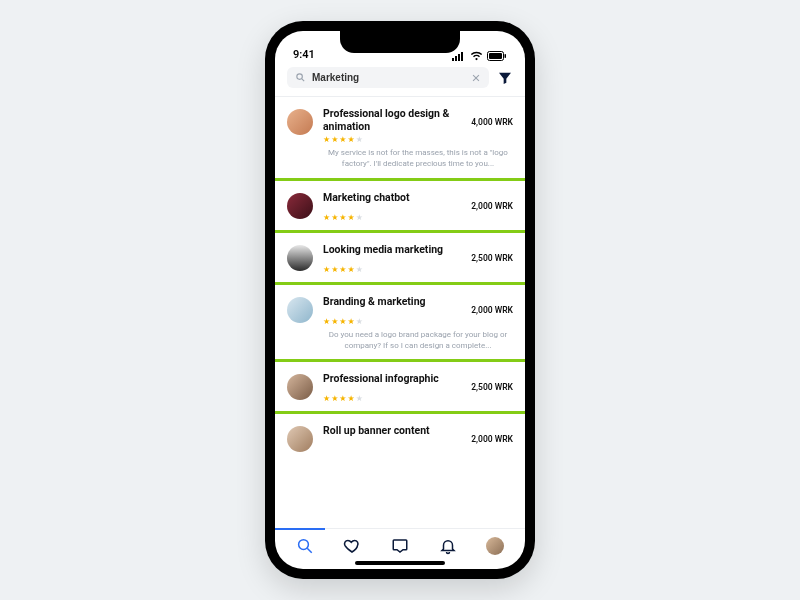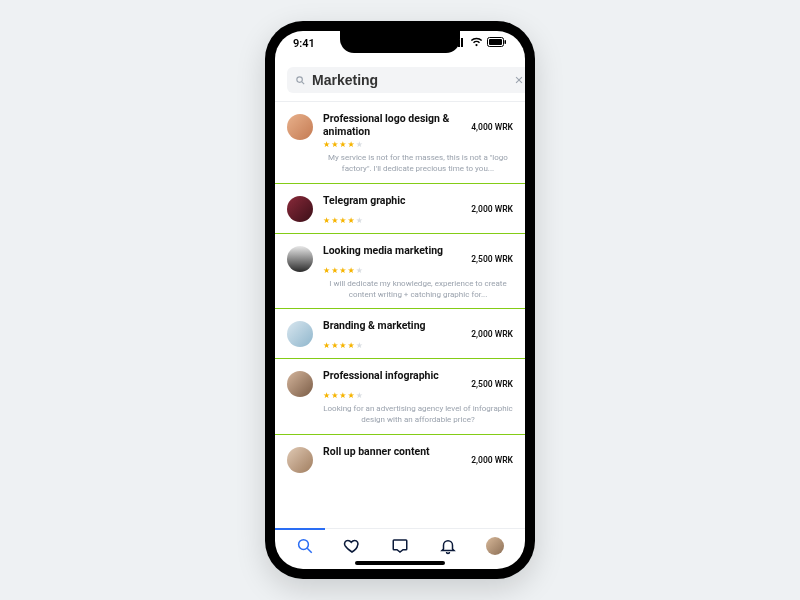--- a/index.html
+++ b/index.html
@@ -46,21 +46,21 @@
     width: 120px;
     height: 22px;
     background: #000;
     border-bottom-left-radius: 14px;
     border-bottom-right-radius: 14px;
     z-index: 10;
   }
   .status-bar {
     display: flex;
     justify-content: space-between;
-    align-items: flex-start;
+    align-items: flex-end;
     padding: 6px 18px 0 18px;
     height: 30px;
     font-size: 11px;
     font-weight: 600;
     color: #000;
   }
   .status-right { display: flex; gap: 4px; align-items: center; }
   .status-right svg { display: block; }
 
   .search-row {
@@ -76,41 +76,41 @@
     background: #f3f4f6;
     border-radius: 6px;
     padding: 5px 8px;
     gap: 6px;
   }
   .search-box input {
     flex: 1;
     border: none;
     background: transparent;
     outline: none;
-    font-size: 14px;
+    font-size: 10px;
     font-weight: 600;
     color: #333;
   }
   .icon { display: inline-flex; }
   .filter-btn { color: #0b1a3a; }
 
   .divider {
     height: 1px;
     background: #eceef1;
   }
 
   .list {
     flex: 1;
     overflow: hidden;
   }
   .item {
     display: flex;
     padding: 10px 12px 8px 12px;
     gap: 10px;
-    border-bottom: 1px solid #84cc16;
+    border-bottom: 3px solid #84cc16;
   }
   .avatar {
     width: 26px;
     height: 26px;
     border-radius: 50%;
     flex-shrink: 0;
     margin-top: 2px;
   }
   .item-body { flex: 1; min-width: 0; }
   .item-head {
@@ -272,21 +272,21 @@
               <span class="star off">★</span>
           </div>
           <div class="item-desc">My service is not for the masses, this is not a "logo factory". I'll dedicate precious time to you...</div>
         </div>
       </div>
 
       <div class="item">
         <div class="avatar av2"></div>
         <div class="item-body">
           <div class="item-head">
-            <div class="item-title">Telegram graphic</div>
+            <div class="item-title">Marketing chatbot</div>
             <div class="item-price">2,000 WRK</div>
           </div>
           <div class="stars">
             <span class="star on">★</span>
               <span class="star on">★</span>
               <span class="star on">★</span>
               <span class="star on">★</span>
               <span class="star off">★</span>
           </div>
         </div>
@@ -299,56 +299,55 @@
             <div class="item-title">Looking media marketing</div>
             <div class="item-price">2,500 WRK</div>
           </div>
           <div class="stars">
             <span class="star on">★</span>
               <span class="star on">★</span>
               <span class="star on">★</span>
               <span class="star on">★</span>
               <span class="star off">★</span>
           </div>
-          <div class="item-desc">I will dedicate my knowledge, experience to create content writing + catching graphic for...</div>
         </div>
       </div>
 
       <div class="item">
         <div class="avatar av4"></div>
         <div class="item-body">
           <div class="item-head">
             <div class="item-title">Branding &amp; marketing</div>
             <div class="item-price">2,000 WRK</div>
           </div>
           <div class="stars">
             <span class="star on">★</span>
               <span class="star on">★</span>
               <span class="star on">★</span>
               <span class="star on">★</span>
               <span class="star off">★</span>
           </div>
+          <div class="item-desc">Do you need a logo brand package for your blog or company? If so I can design a complete...</div>
         </div>
       </div>
 
       <div class="item">
         <div class="avatar av5"></div>
         <div class="item-body">
           <div class="item-head">
             <div class="item-title">Professional infographic</div>
             <div class="item-price">2,500 WRK</div>
           </div>
           <div class="stars">
             <span class="star on">★</span>
               <span class="star on">★</span>
               <span class="star on">★</span>
               <span class="star on">★</span>
               <span class="star off">★</span>
           </div>
-          <div class="item-desc">Looking for an advertising agency level of infographic design with an affordable price?</div>
         </div>
       </div>
 
       <div class="item" style="border-bottom:none;">
         <div class="avatar av6"></div>
         <div class="item-body">
           <div class="item-head">
             <div class="item-title">Roll up banner content</div>
             <div class="item-price">2,000 WRK</div>
           </div>

